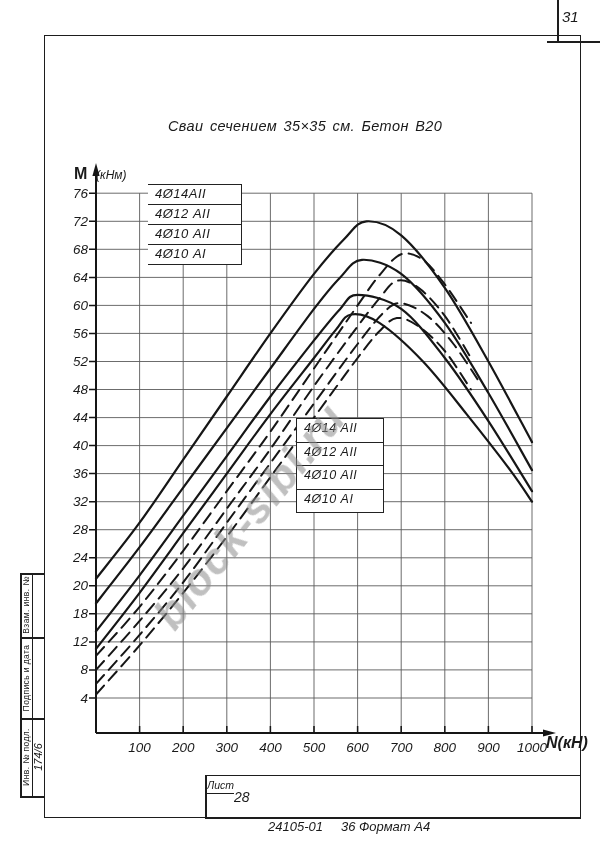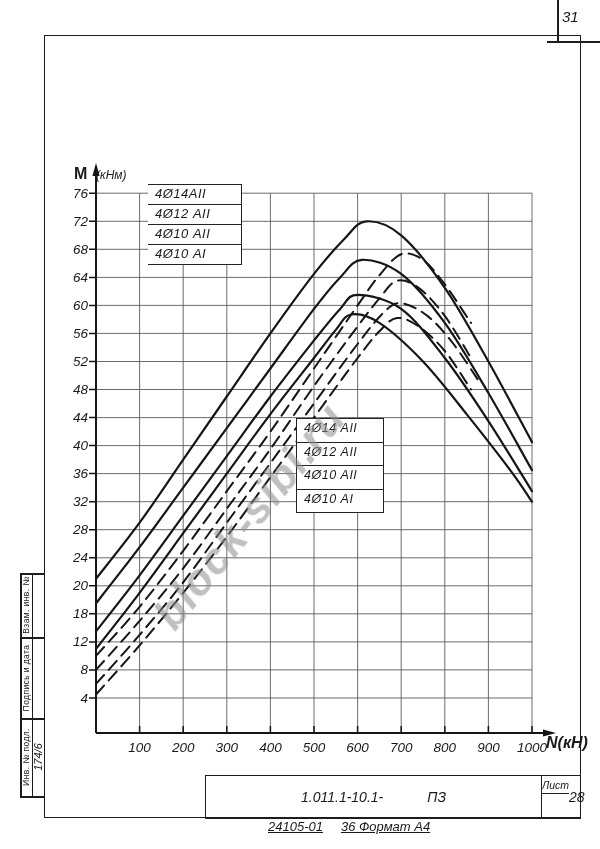--- a/index.html
+++ b/index.html
@@ -31,34 +31,35 @@
   
   .vcell{display:flex;align-items:center;justify-content:center;transform:rotate(-90deg);white-space:nowrap;}
   .stamp-label{font-size:8.5px;letter-spacing:.4px;}
   #stamp-value{font-size:11px;}
   
   #title-block{left:205px;top:775px;width:374px;height:42px;border:1.8px solid #1d1d1d;display:flex;}
   #tb-main{flex:1;display:flex;align-items:center;justify-content:center;gap:44px;font-size:14px;}
   #tb-right{width:38px;border-left:1.8px solid #1d1d1d;display:flex;flex-direction:row;}
   #tb-sheet-label{height:17px;border-bottom:1.6px solid #1d1d1d;font-size:10.5px;display:flex;align-items:center;justify-content:center;}
   #tb-sheet-number{flex:1;font-size:14px;display:flex;align-items:center;justify-content:center;}
-  #bottom-note{left:268px;top:819px;width:280px;display:flex;gap:18px;font-size:13px;text-decoration:underline;}
+  #bottom-note{left:268px;top:819px;width:280px;display:flex;gap:18px;font-size:13px;}
   svg text{font-family:"Liberation Sans","DejaVu Sans",sans-serif;}
 </style>
 </head>
 <body>
 
 <div id="page">
 
   <div class="line" style="left:557px;top:0;width:1.8px;height:42px;"></div>
   <div class="line" style="left:547px;top:41px;width:53px;height:1.8px;"></div>
   <div class="abs hw" id="page-number">31</div>
 
   <div class="abs" id="frame"></div>
 
+  <div class="abs hw" id="chart-title">Сваи сечением 35×35 см. Бетон В20</div>
 
   <svg class="abs" id="chart-svg" style="left:0;top:0;" width="600" height="849" viewBox="0 0 600 849">
       <path d="M139.6 193.2V733 M183.2 193.2V733 M226.8 193.2V733 M270.4 193.2V733 M314.0 193.2V733 M357.6 193.2V733 M401.2 193.2V733 M444.8 193.2V733 M488.4 193.2V733 M532.0 193.2V733 M96 193.2H532.0 M96 221.3H532.0 M96 249.3H532.0 M96 277.4H532.0 M96 305.4H532.0 M96 333.4H532.0 M96 361.5H532.0 M96 389.5H532.0 M96 417.6H532.0 M96 445.6H532.0 M96 473.6H532.0 M96 501.7H532.0 M96 529.7H532.0 M96 557.8H532.0 M96 585.8H532.0 M96 613.8H532.0 M96 641.9H532.0 M96 669.9H532.0 M96 698.0H532.0 " stroke="#5c5c5c" stroke-width="1" fill="none" opacity="0.9"></path>
       <path d="M96 733V172 M96 733H547" stroke="#151515" stroke-width="2" fill="none"></path>
       <polygon points="96,163 92.4,176 99.6,176" fill="#151515"></polygon>
       <polygon points="556,733 543,729.4 543,736.6" fill="#151515"></polygon>
       <path d="M89 193.2H96 M89 221.3H96 M89 249.3H96 M89 277.4H96 M89 305.4H96 M89 333.4H96 M89 361.5H96 M89 389.5H96 M89 417.6H96 M89 445.6H96 M89 473.6H96 M89 501.7H96 M89 529.7H96 M89 557.8H96 M89 585.8H96 M89 613.8H96 M89 641.9H96 M89 669.9H96 M89 698.0H96 M139.6 726V733 M183.2 726V733 M226.8 726V733 M270.4 726V733 M314.0 726V733 M357.6 726V733 M401.2 726V733 M444.8 726V733 M488.4 726V733 M532.0 726V733 " stroke="#151515" stroke-width="1.5" fill="none"></path>
       <text x="88" y="197.7" text-anchor="end" font-size="13.5" font-style="italic" fill="#1a1a1a">76</text>
       <text x="88" y="225.8" text-anchor="end" font-size="13.5" font-style="italic" fill="#1a1a1a">72</text>
       <text x="88" y="253.8" text-anchor="end" font-size="13.5" font-style="italic" fill="#1a1a1a">68</text>
@@ -123,24 +124,20 @@
   <div class="line" style="left:20px;top:573px;width:25px;height:1.6px;"></div>
   <div class="line" style="left:20px;top:637px;width:25px;height:1.6px;"></div>
   <div class="line" style="left:20px;top:718px;width:25px;height:1.6px;"></div>
   <div class="line" style="left:20px;top:796px;width:25px;height:1.6px;"></div>
   <div class="abs vcell stamp-label" style="left:-14px;top:597px;width:80px;height:16px;">Взам. инв. №</div>
   <div class="abs vcell stamp-label" style="left:-14px;top:670px;width:80px;height:16px;">Подпись и дата</div>
   <div class="abs vcell stamp-label" style="left:-14px;top:749px;width:80px;height:16px;">Инв. № подл.</div>
   <div class="abs vcell hw" id="stamp-value" style="left:-2px;top:749px;width:80px;height:16px;">174/6</div>
 
   <div class="abs" id="title-block">
-    <div id="tb-main">
-      <span class="hw">1.011.1-10.1-</span>
-      <span class="hw">ПЗ</span>
-    </div>
     <div id="tb-right">
       <div class="hw" id="tb-sheet-label">Лист</div>
       <div class="hw" id="tb-sheet-number">28</div>
     </div>
   </div>
 
   <div class="abs hw" id="bottom-note">
     <span>24105-01</span>
     <span>36 Формат А4</span>
   </div>

